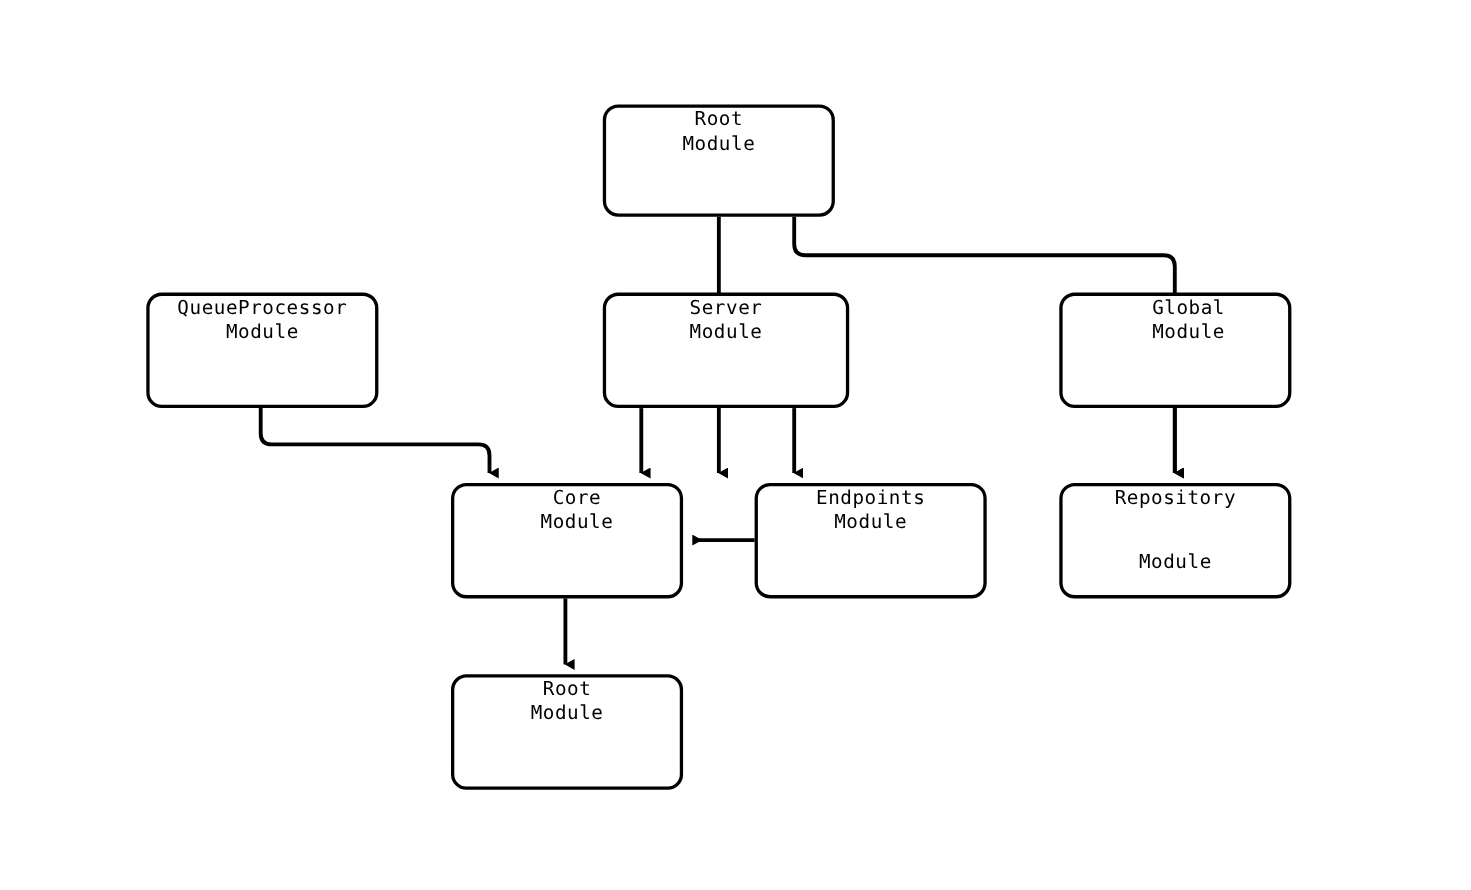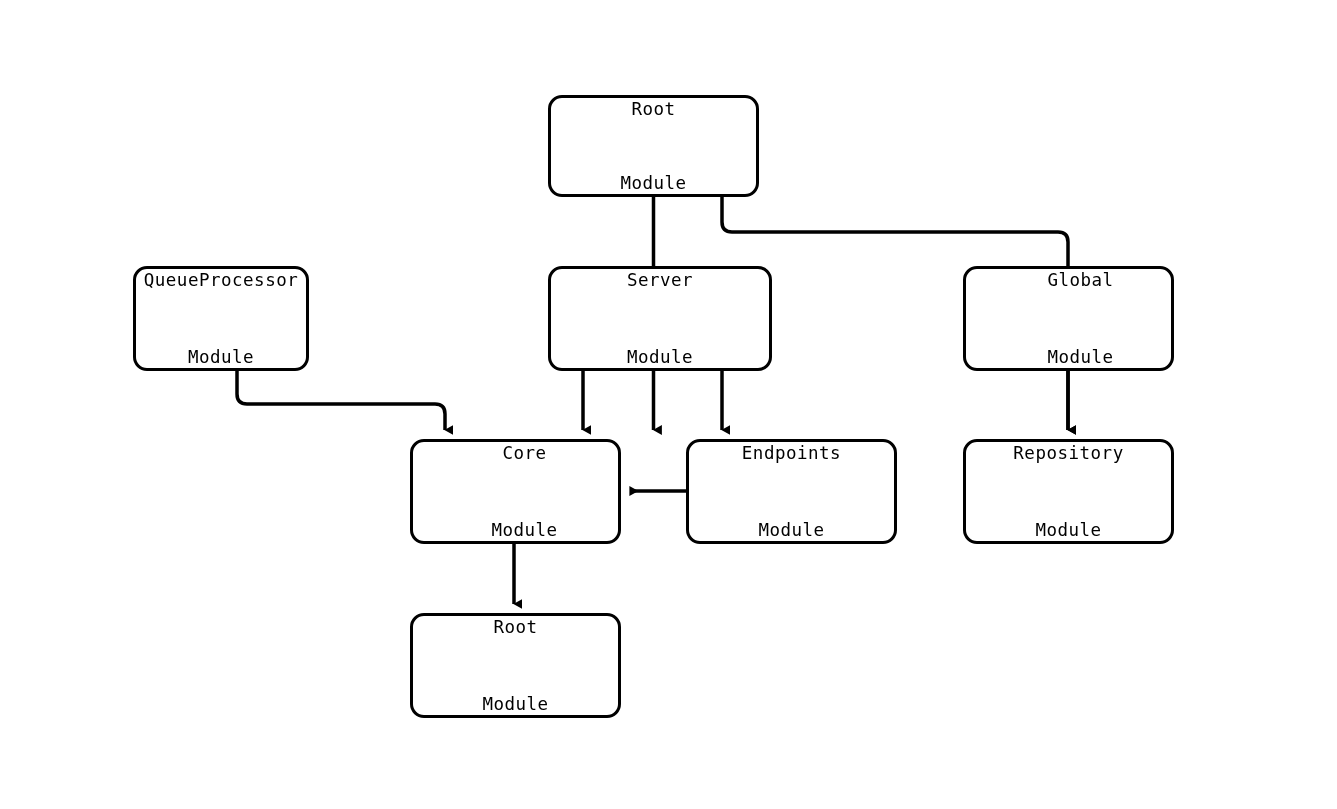--- a/index.html
+++ b/index.html
@@ -29,21 +29,21 @@
   }
   .node {
     position: absolute;
     box-sizing: border-box;
     background: #ffffff;
     border: 3.5px solid #000000;
     border-radius: 14px;
     display: flex;
     flex-direction: column;
     align-items: center;
-    justify-content: space-between;
+    justify-content: flex-start;
     z-index: 2;
   }
   .node-line {
     font-size: 17.5px;
     line-height: 22px;
     color: #000000;
     letter-spacing: 0.5px;
     white-space: nowrap;
     text-align: center;
   }
@@ -82,46 +82,46 @@
       <path d="M 514,544 L 514,604" marker-end="url(#arrowhead-down)"></path>
 
     </g>
   </svg>
 
   <div class="node" style="left:548px; top:95px; width:211px; height:102px;">
     <div class="node-line">Root</div>
     <div class="node-line">Module</div>
   </div>
 
-  <div class="node" style="left:133px; top:266px; width:176px; height:105px;">
+  <div class="node" style="left:133px; top:266px; width:211px; height:105px;">
     <div class="node-line">QueueProcessor</div>
     <div class="node-line">Module</div>
   </div>
 
   <div class="node" style="left:548px; top:266px; width:224px; height:105px;">
     <div class="node-line">Server</div>
     <div class="node-line">Module</div>
   </div>
 
   <div class="node" style="left:963px; top:266px; width:211px; height:105px;padding-left:24px;">
     <div class="node-line">Global</div>
     <div class="node-line">Module</div>
   </div>
 
   <div class="node" style="left:410px; top:439px; width:211px; height:105px;padding-left:18px;">
     <div class="node-line">Core</div>
     <div class="node-line">Module</div>
   </div>
 
-  <div class="node" style="left:686px; top:439px; width:211px; height:105px;gap:24px;">
+  <div class="node" style="left:686px; top:439px; width:211px; height:105px;">
     <div class="node-line">Endpoints</div>
     <div class="node-line">Module</div>
   </div>
 
-  <div class="node" style="left:963px; top:439px; width:211px; height:105px;">
+  <div class="node" style="left:963px; top:439px; width:211px; height:105px;gap:36px;">
     <div class="node-line">Repository</div>
     <div class="node-line">Module</div>
   </div>
 
   <div class="node" style="left:410px; top:613px; width:211px; height:105px;">
     <div class="node-line">Root</div>
     <div class="node-line">Module</div>
   </div>
 
 </div>

